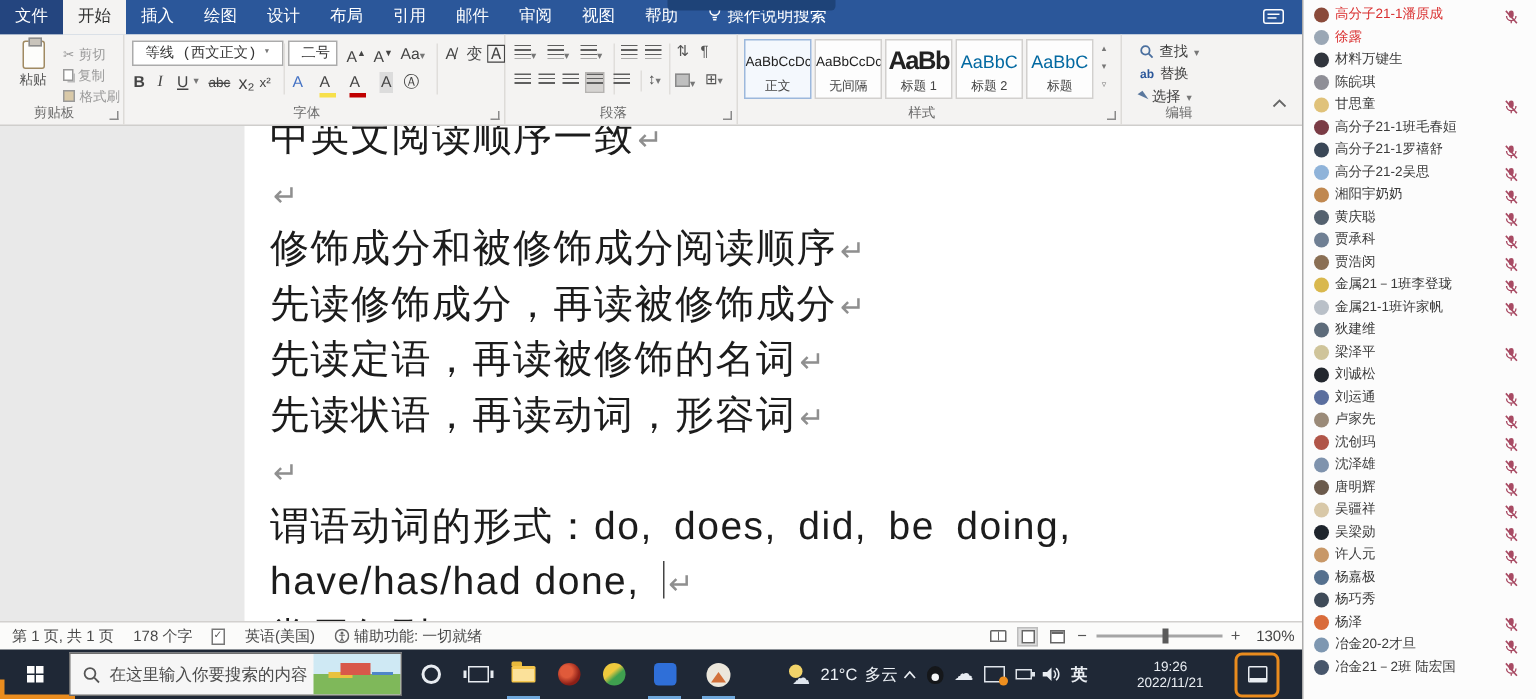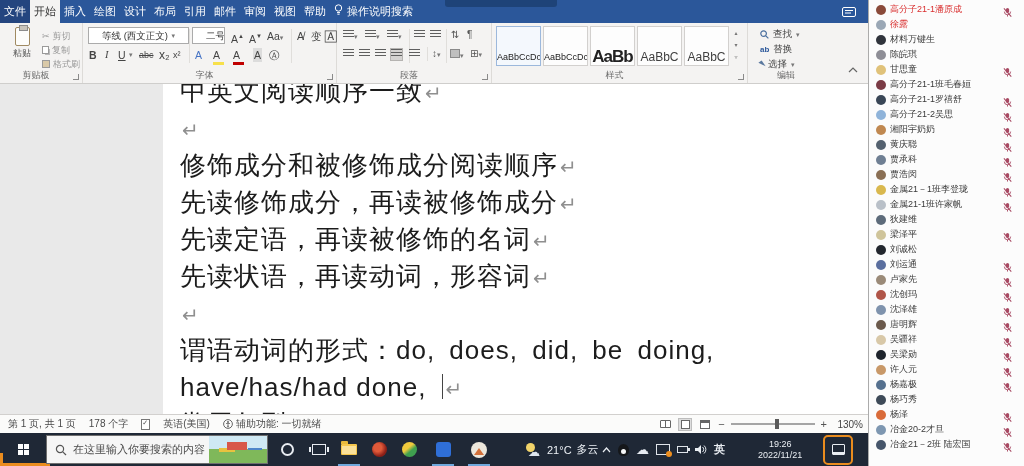--- a/index.html
+++ b/index.html
@@ -3,21 +3,21 @@
 <meta charset="utf-8">
 <style>
   * { margin:0; padding:0; box-sizing:border-box; }
   body { font-family:"Liberation Sans","DejaVu Sans",sans-serif; }
   .screen { position:relative; width:1024px; height:466px; overflow:hidden; background:#fff; }
 
   
   .word { position:absolute; left:0; top:0; width:868px; height:433px; background:#f4f3f2; }
 
   .tabrow { position:relative; height:23px; background:#2b579a; display:flex; }
-  .tab { color:#fff; font-size:11px; line-height:23px; padding:0 4px; white-space:nowrap; cursor:default; display:flex; align-items:center; gap:4px; }
+  .tab { color:#fff; font-size:11px; line-height:23px; padding:0 10px; white-space:nowrap; cursor:default; display:flex; align-items:center; gap:4px; }
   .tab.file { background:#24457f; }
   .tab.active { background:#f4f3f2; color:#333; }
   .title-search-pill { position:absolute; left:445px; top:0; width:112px; height:7px; background:#1e4378; border-radius:0 0 3px 3px; }
   .comment-btn { position:absolute; right:12px; top:5px; }
 
   .ribbon { position:relative; height:61px; background:#f4f3f2; border-bottom:1px solid #cfcecc; color:#444; }
   .rgroup { position:absolute; top:0; bottom:0; border-right:1px solid #ddDBD8; }
   .glabel { position:absolute; bottom:1px; left:0; right:10px; text-align:center; font-size:9px; color:#6b6b6b; }
   .launcher { position:absolute; right:3px; bottom:3px; width:6px; height:6px; border-right:1px solid #8a8a8a; border-bottom:1px solid #8a8a8a; }
   .g-clip { left:0; width:83px; }
@@ -27,41 +27,41 @@
   .g-edit { left:752px; width:78px; }
 
   .paste { position:absolute; left:6px; top:4px; width:32px; text-align:center; font-size:9px; color:#555; }
   .clipicon { display:block; margin:0 auto 1px; width:15px; height:19px; background:#fdfdfb; border:1px solid #a08a62; border-radius:2px; position:relative; }
   .clipicon::before { content:""; position:absolute; left:3px; top:-3px; width:7px; height:4px; background:#c9c4bb; border:1px solid #8c8c8c; }
   .mini { position:absolute; left:42px; top:6px; font-size:9px; color:#9a9a9a; }
   .mini .row { display:flex; align-items:center; gap:3px; height:14px; }
   .copyicon { width:7px; height:8px; border:1px solid #9a9a9a; background:#fff; box-shadow:2px 2px 0 -1px #bbb; }
   .painticon { width:8px; height:8px; background:#d9c9a8; border:1px solid #9a9a9a; }
 
-  .selbox { position:absolute; height:17px; background:#fff; border:1px solid #ababab; font-size:9.5px; line-height:15px; padding:0 13px; color:#333; white-space:nowrap; overflow:hidden; }
+  .selbox { position:absolute; height:17px; background:#fff; border:1px solid #ababab; font-size:9.5px; line-height:15px; padding:0 8px; color:#333; white-space:nowrap; overflow:hidden;font-family:Liberation Mono, monospace; }
   .selbox .car { float:right; color:#777; font-size:7px; }
   .fname { left:5px; top:4px; width:101px; }
   .fsize { left:109px; top:4px; width:33px; }
   .fbtn { position:absolute; font-size:10.5px; color:#444; line-height:14px; }
   .frow1 { top:6px; } .frow2 { top:25px; }
   .sup { font-size:6px; vertical-align:super; }
   .bar { display:block; width:11px; height:3px; margin-top:0px; }
   .ybar { background:#f7e04b; } .rbar { background:#c00000; }
   .vsep { position:absolute; width:1px; background:#e0dedb; top:6px; height:34px; }
 
   .hb { display:inline-block; width:11px; height:9px; background:repeating-linear-gradient(to bottom,#5f5f5f 0 1px,transparent 1px 3px); }
   .pbtn { position:absolute; font-size:10px; color:#555; }
   .pbtn.on { background:#d5d3d1; outline:1px solid #b5b3b1; }
 
   .stylecards { position:absolute; left:4px; top:3px; display:flex; gap:2px; }
   .scard { width:45px; height:40px; background:#fdfdfd; border:1px solid #d2d0ce; text-align:center; overflow:hidden; padding-top:5px; }
   .scard.selected { border:1px solid #9cb8dc; background:#f4f8fd; }
-  .sprev { font-size:9px; color:#222; white-space:nowrap; height:18px; line-height:18px;margin-top:16px; }
+  .sprev { font-size:9px; color:#222; white-space:nowrap; height:18px; line-height:18px; }
   .scard.big .sprev { font-size:17px; font-weight:bold; letter-spacing:-1px; }
-  .scard.medium .sprev { font-size:12px; color:#404040; }
+  .scard.medium .sprev { font-size:12px; color:#0369a1; }
   .sname { font-size:8.5px; color:#444; margin-top:2px; white-space:nowrap; }
   .sarrows { position:absolute; left:239px; top:4px; width:10px; font-size:6px; color:#777; text-align:center; line-height:12px; }
 
   .editrows { position:absolute; left:8px; top:4px; font-size:9.5px; color:#3f3f3f; }
   .editrows .row { display:flex; align-items:center; gap:4px; height:15px; white-space:nowrap; }
   .selarrow { width:0; height:0; border-left:4px solid transparent; border-top:7px solid #5a789e; transform:rotate(-35deg); }
   .abico { font-size:8px; color:#2b579a; font-weight:bold; }
   .carp { font-size:7px; color:#777; }
   .collapse { position:absolute; right:10px; bottom:6px; }
 

